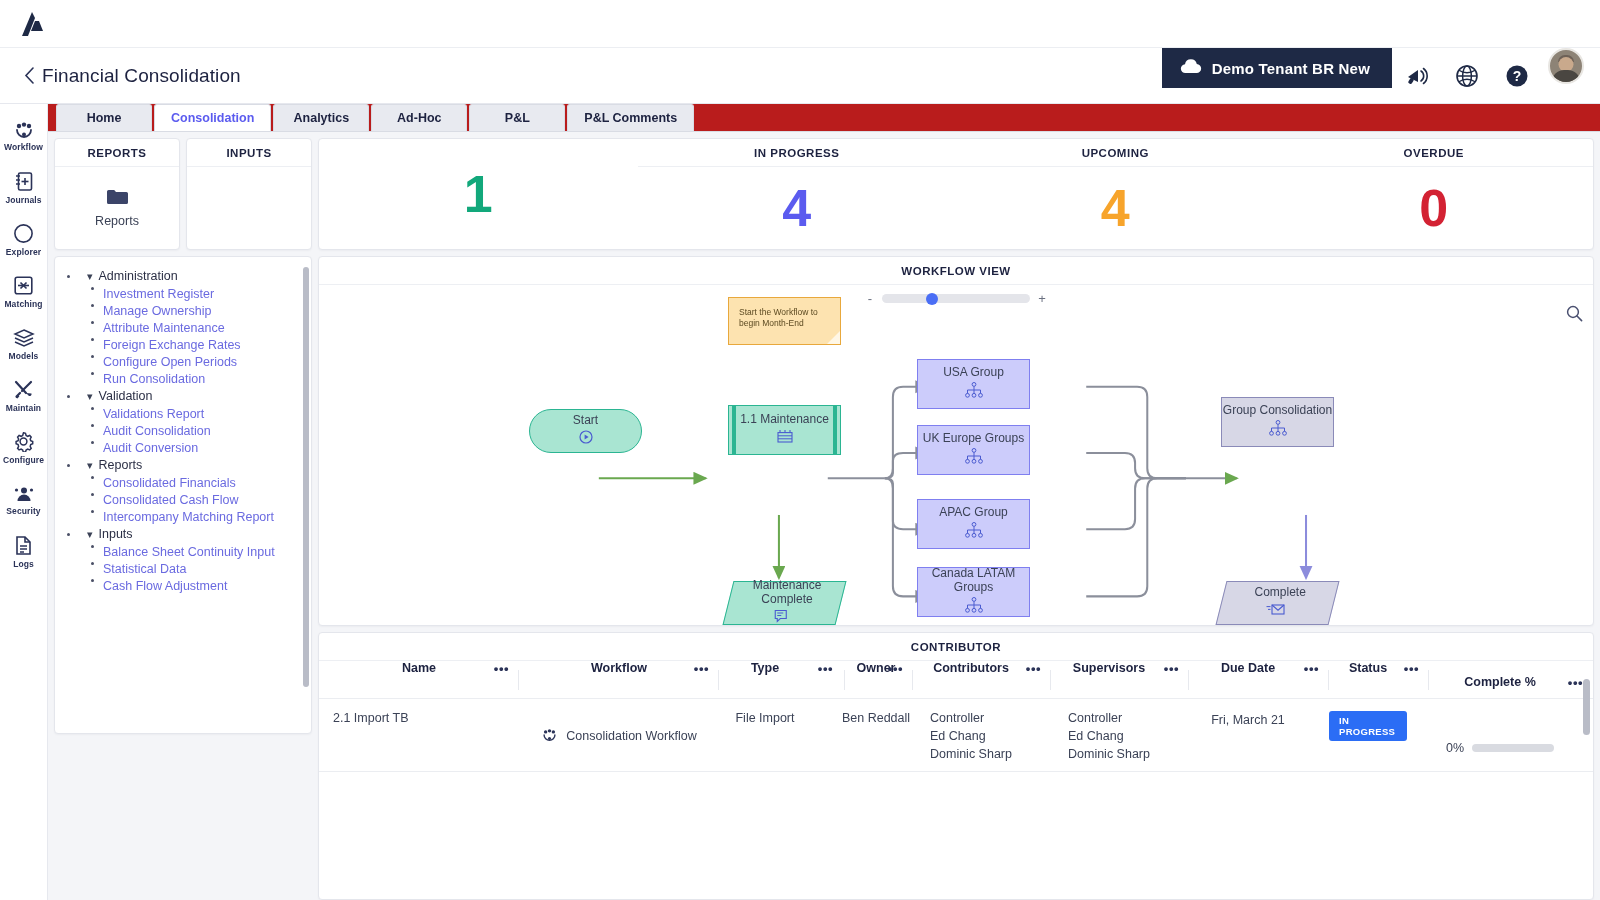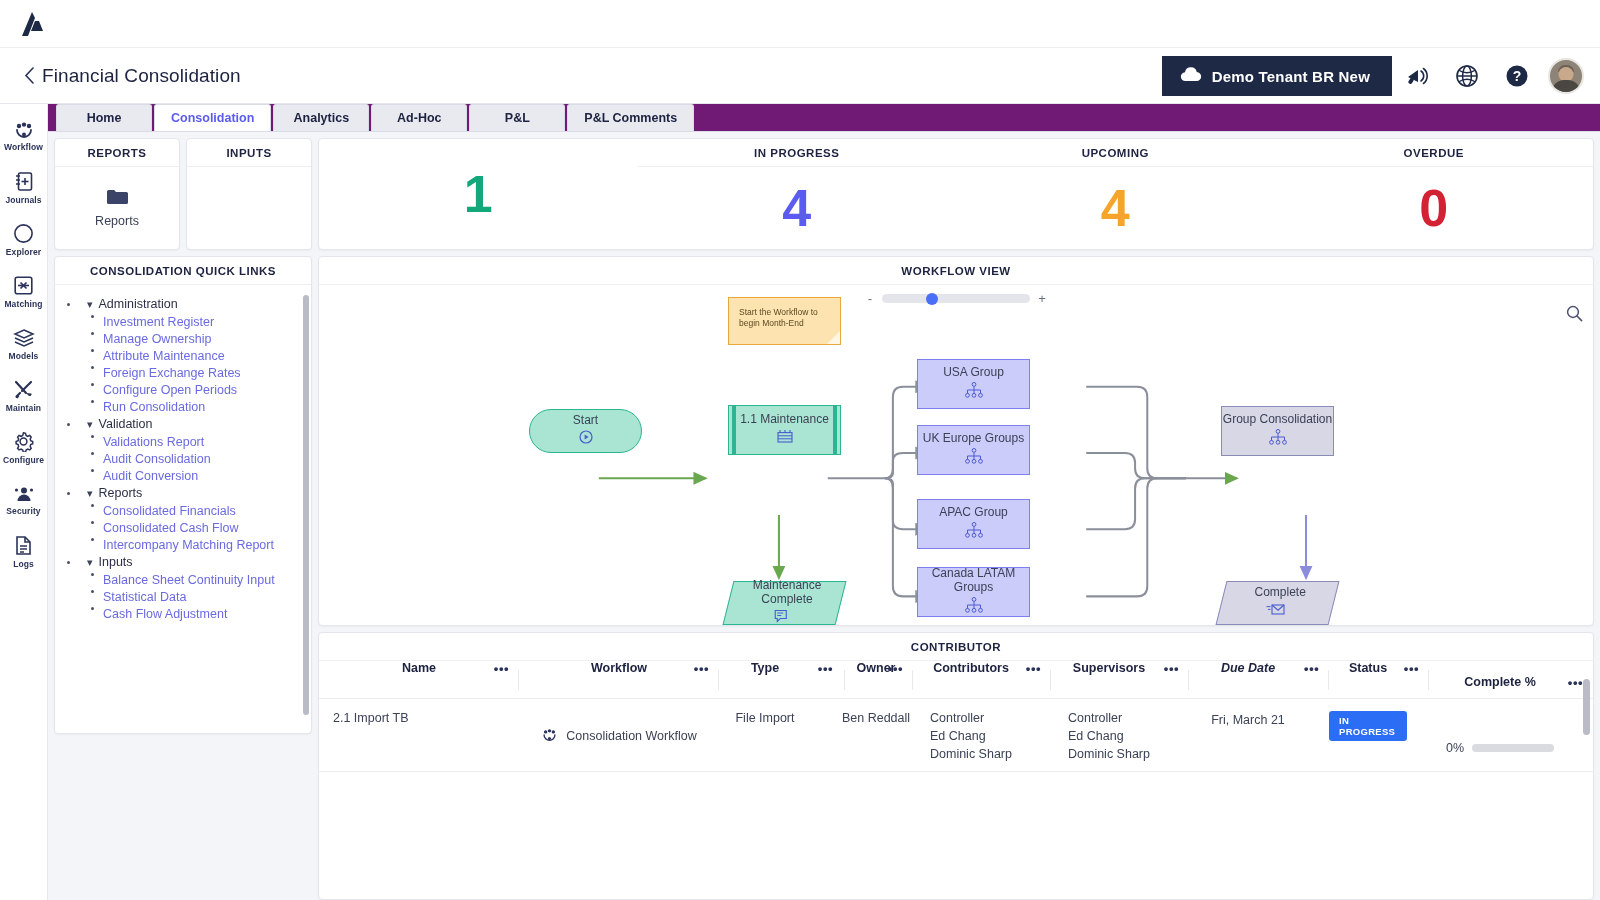--- a/index.html
+++ b/index.html
@@ -28,21 +28,21 @@
   }
   .back-chevron {
     width: 26px; margin-left: 16px; display: flex;
     align-items: center; justify-content: center; cursor: pointer;
   }
   .page-title {
     font-size: 19px; font-weight: 400; color: #1d2240; letter-spacing: .1px;
   }
   .header-right {
     position: absolute; right: 0; top: 0; height: 56px;
-    display: flex; align-items: center;
+    display: flex; 
   }
   .tenant-pill {
     background: #1e2945; color: #ffffff;
     height: 40px; display: flex; align-items: center; gap: 10px;
     padding: 0 22px 0 18px; font-size: 15px; font-weight: 600;
     letter-spacing: .2px; cursor: pointer;
   }
   .hdr-icon {
     width: 50px; height: 56px; display: flex; align-items: center;
     justify-content: center; cursor: pointer;
@@ -72,21 +72,21 @@
     height: 52px; display: flex; flex-direction: column;
     align-items: center; justify-content: center; gap: 3px; cursor: pointer;
   }
   .rail-item .lbl { font-size: 8.5px; font-weight: 700; color: #2b3358; letter-spacing: .1px; }
   .rail-item svg { display: block; }
 
   
   .main { flex: 1; display: flex; flex-direction: column; min-width: 0; }
 
   .tabbar {
-    height: 28px; background: #701a75; display: flex; align-items: flex-end;
+    height: 28px; background: #b91c1c; display: flex; align-items: flex-end;
     padding-left: 8px; border-bottom: 1px solid #d9dce4;
   }
   .tab {
     height: 27px; min-width: 96px; padding: 0 16px;
     display: flex; align-items: center; justify-content: center;
     font-size: 12.5px; font-weight: 700; color: #1d2240;
     background: #e8eaf0; border: 1px solid #d9dce4; border-bottom: none;
     border-radius: 3px 3px 0 0; margin-right: 2px; cursor: pointer;
   }
   .tab.active { background: #ffffff; color: #5b5bef; }
@@ -399,21 +399,20 @@
                 <span class="folder-lbl">Reports</span>
               </div>
             </div>
           </div>
           <div class="card ri-card">
             <div class="card-title">INPUTS</div>
           </div>
         </div>
 
         <div class="card ql-card" style="max-height:478px;">
-          <div class="card-title">CONSOLIDATION QUICK LINKS</div>
           <div class="ql-scroll">
             <div class="ql-inner">
 
               <div class="ql-group">
                 <div class="ql-grp-row">
                   <span class="bullet"></span>
                   <span class="chev">▾</span>
                   <span>Administration</span>
                 </div>
                 <div class="ql-link-row">
@@ -678,21 +677,21 @@
                   <line x1="4.5" y1="8" x2="4.5" y2="11.4" stroke="#4a5bd0" stroke-width="1"></line>
                   <line x1="11" y1="8" x2="11" y2="11.4" stroke="#4a5bd0" stroke-width="1"></line>
                   <line x1="17.5" y1="8" x2="17.5" y2="11.4" stroke="#4a5bd0" stroke-width="1"></line>
                   <circle cx="4.5" cy="13.3" r="1.9" stroke="#4a5bd0" stroke-width="1" fill="none"></circle>
                   <circle cx="11" cy="13.3" r="1.9" stroke="#4a5bd0" stroke-width="1" fill="none"></circle>
                   <circle cx="17.5" cy="13.3" r="1.9" stroke="#4a5bd0" stroke-width="1" fill="none"></circle>
                 </svg>
               </span>
             </div>
 
-            <div class="node grey" style="left:902px; top:121px; width:113px; height:50px;">
+            <div class="node grey" style="left:902px; top:112px; width:113px; height:50px;">
               <span class="nlabel">Group Consolidation</span>
               <span>
                 <svg width="22" height="16" viewBox="0 0 22 16">
                   <circle cx="11" cy="2.4" r="1.9" stroke="#4a5bd0" stroke-width="1" fill="none"></circle>
                   <line x1="11" y1="4.3" x2="11" y2="8" stroke="#4a5bd0" stroke-width="1"></line>
                   <line x1="4.5" y1="8" x2="17.5" y2="8" stroke="#4a5bd0" stroke-width="1"></line>
                   <line x1="4.5" y1="8" x2="4.5" y2="11.4" stroke="#4a5bd0" stroke-width="1"></line>
                   <line x1="11" y1="8" x2="11" y2="11.4" stroke="#4a5bd0" stroke-width="1"></line>
                   <line x1="17.5" y1="8" x2="17.5" y2="11.4" stroke="#4a5bd0" stroke-width="1"></line>
                   <circle cx="4.5" cy="13.3" r="1.9" stroke="#4a5bd0" stroke-width="1" fill="none"></circle>
@@ -744,21 +743,21 @@
             <div class="th col-4" style="padding-right:22px;">
               <span>Contributors</span>
               <span class="dots">•••</span>
               <span class="sep"></span>
             </div>
             <div class="th col-5" style="padding-right:22px;">
               <span>Supervisors</span>
               <span class="dots">•••</span>
               <span class="sep"></span>
             </div>
-            <div class="th col-6" style="padding-right:22px;font-style:italic;">
+            <div class="th col-6" style="padding-right:22px;">
               <span>Due Date</span>
               <span class="dots">•••</span>
               <span class="sep"></span>
             </div>
             <div class="th col-7" style="padding-right:22px;">
               <span>Status</span>
               <span class="dots">•••</span>
               <span class="sep"></span>
             </div>
             <div class="th col-8" style="padding-right:22px;">

